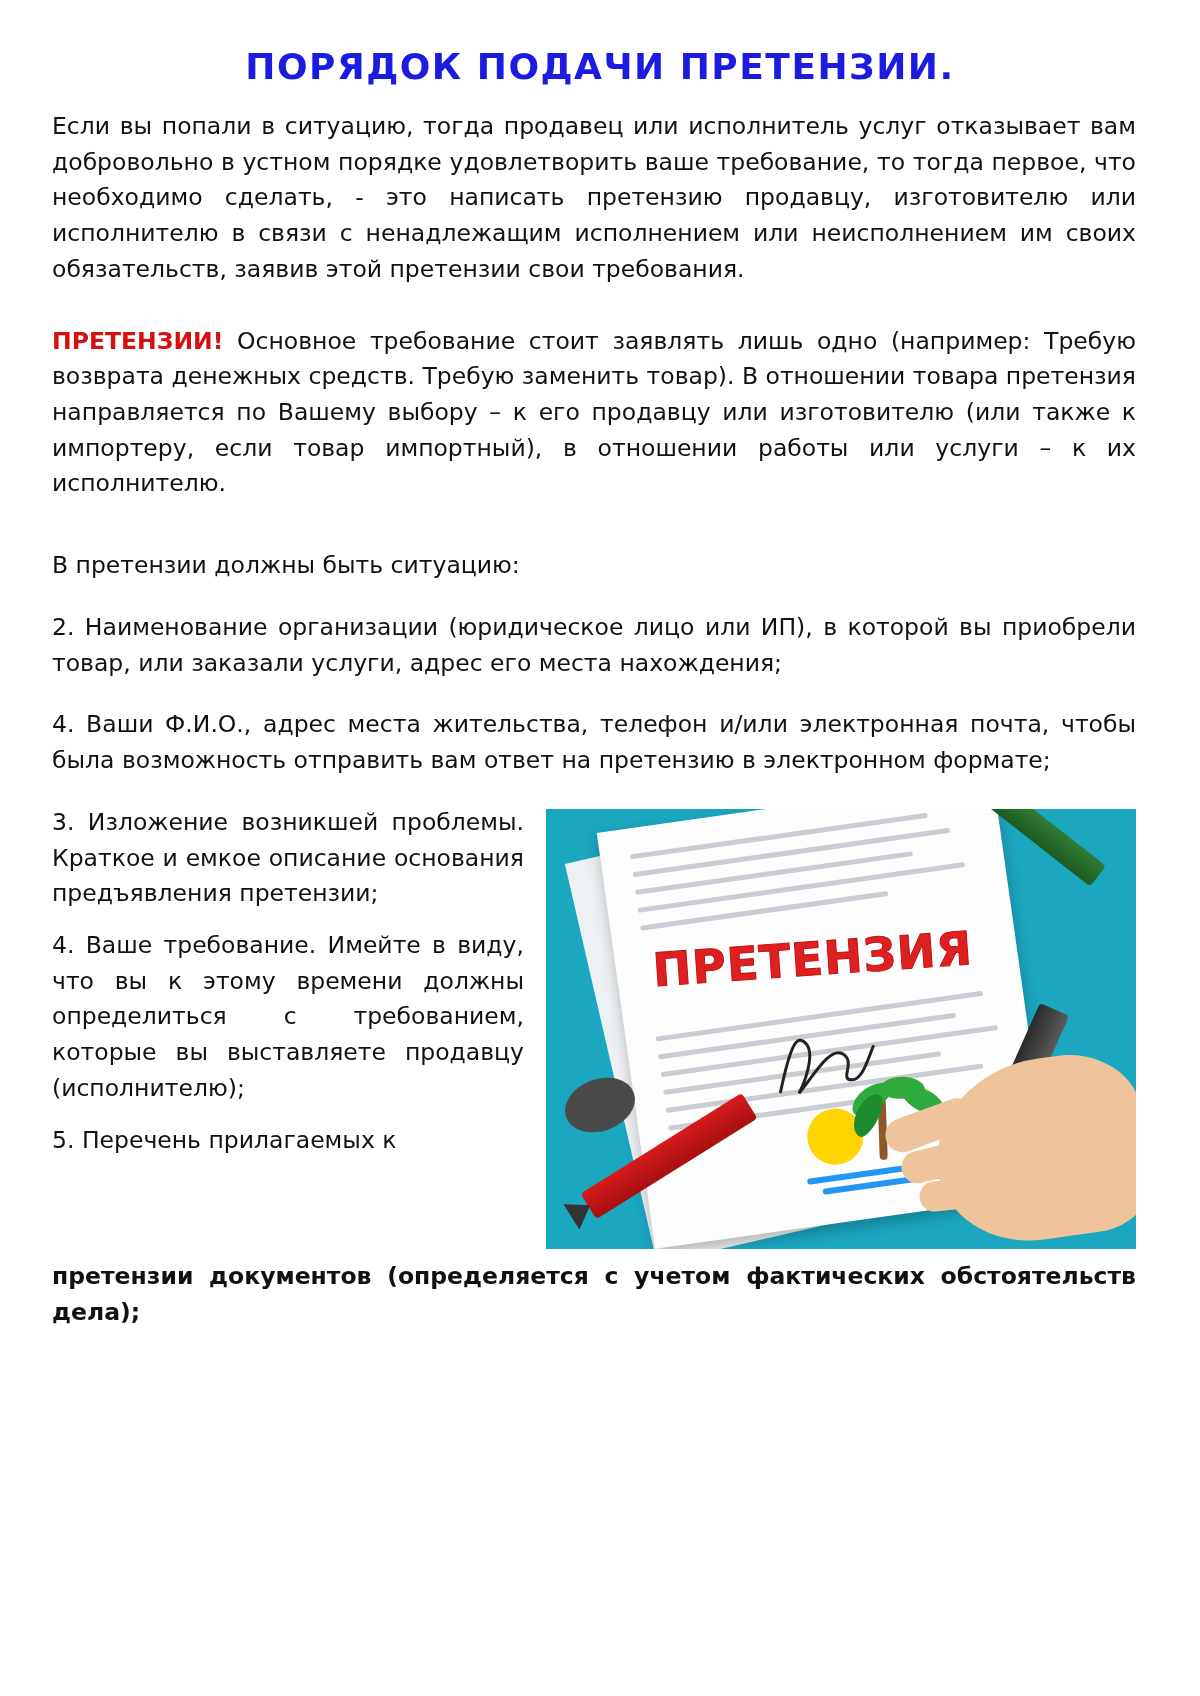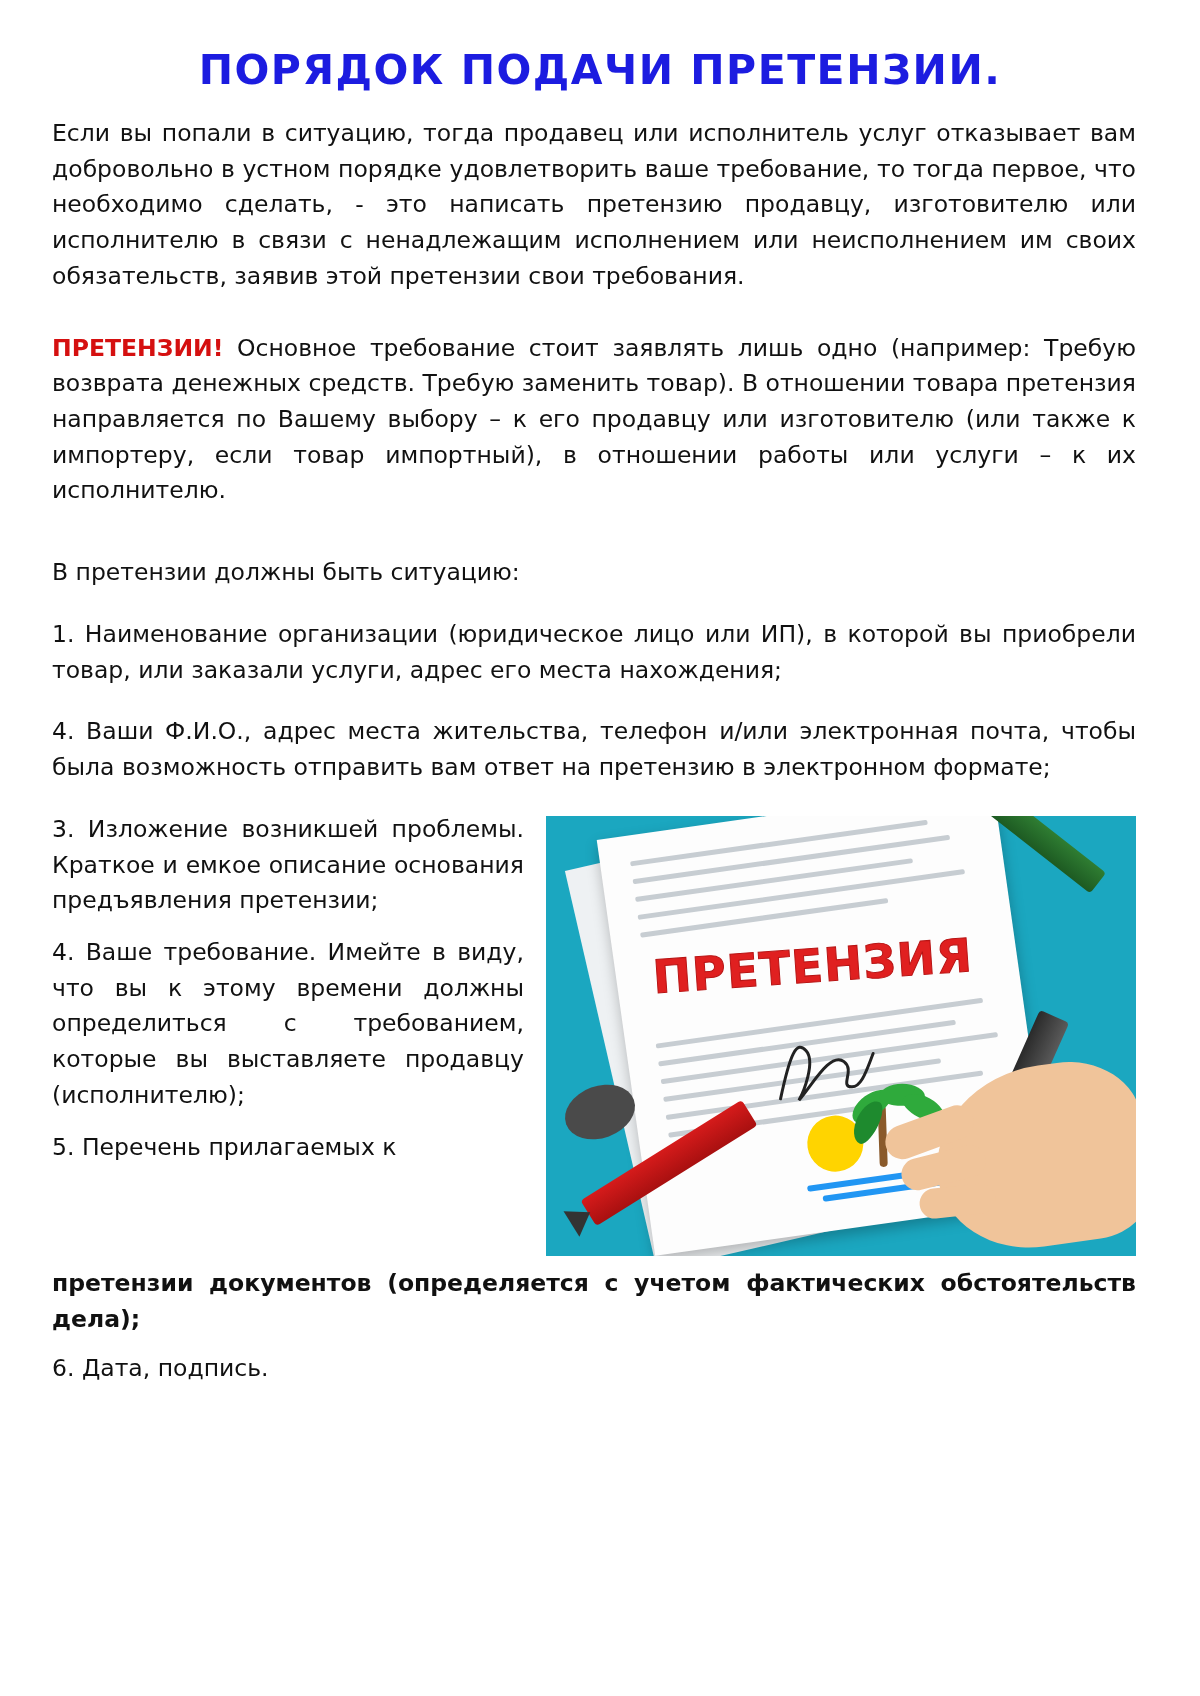--- a/index.html
+++ b/index.html
@@ -19,21 +19,21 @@
     width: 1200px;
     height: 1696px;
     padding: 0;
     box-sizing: border-box;
     position: relative;
   }
   .title {
     text-align: center;
     color: #1c1ce0;
     font-weight: bold;
-    font-size: 41px;
+    font-size: 36px;
     letter-spacing: 1.5px;
     margin: 46px 0 0 0;
     font-family: "DejaVu Sans", sans-serif;
   }
   .content {
     padding: 0 64px 0 52px;
     box-sizing: border-box;
   }
   p {
     margin: 0 0 16px 0;
@@ -233,21 +233,21 @@
     <div class="spacer-sm"></div>
 
     <p class="justify-full"><span class="attention">ПРЕТЕНЗИИ!</span><span> Основное требование стоит заявлять лишь одно (например: Требую возврата денежных средств.  Требую заменить товар). В отношении товара претензия направляется   по Вашему выбору – к его продавцу или изготовителю (или также к импортеру, если товар импортный), в отношении работы или услуги – к их исполнителю.</span></p>
 
     <div class="spacer-lg"></div>
 
     <p>В претензии должны быть ситуацию:</p>
 
     <div class="spacer-sm"></div>
 
-    <p class="justify-full list-item">1. Наименование организации (юридическое лицо или ИП), в которой вы приобрели товар, или заказали услуги, адрес его места нахождения;</p>
+    <p class="justify-full list-item">2. Наименование организации (юридическое лицо или ИП), в которой вы приобрели товар, или заказали услуги, адрес его места нахождения;</p>
 
     <div class="spacer-sm"></div>
 
     <p class="justify-full list-item">4. Ваши Ф.И.О., адрес места жительства, телефон и/или электронная почта, чтобы была возможность отправить вам ответ на претензию в электронном формате;</p>
 
     <div class="spacer-sm"></div>
 
     <div class="clearfix">
       <div class="figure">
         <div class="fig-inner">
@@ -301,16 +301,15 @@
 
         </div>
       </div>
 
       <p class="justify-full list-item">3. Изложение возникшей проблемы. Краткое и емкое описание основания предъявления претензии;</p>
       <p class="justify-full list-item">4. Ваше требование. Имейте в виду, что вы к этому времени должны определиться с требованием, которые вы выставляете продавцу (исполнителю);</p>
       <p class="justify-full list-item">5. Перечень прилагаемых к</p>
     </div>
 
     <p class="justify-full tight">претензии документов (определяется с учетом фактических обстоятельств дела);</p>
-    <p>6. Дата, подпись.</p>
 
   </div>
 </div>
 
 </body></html>

